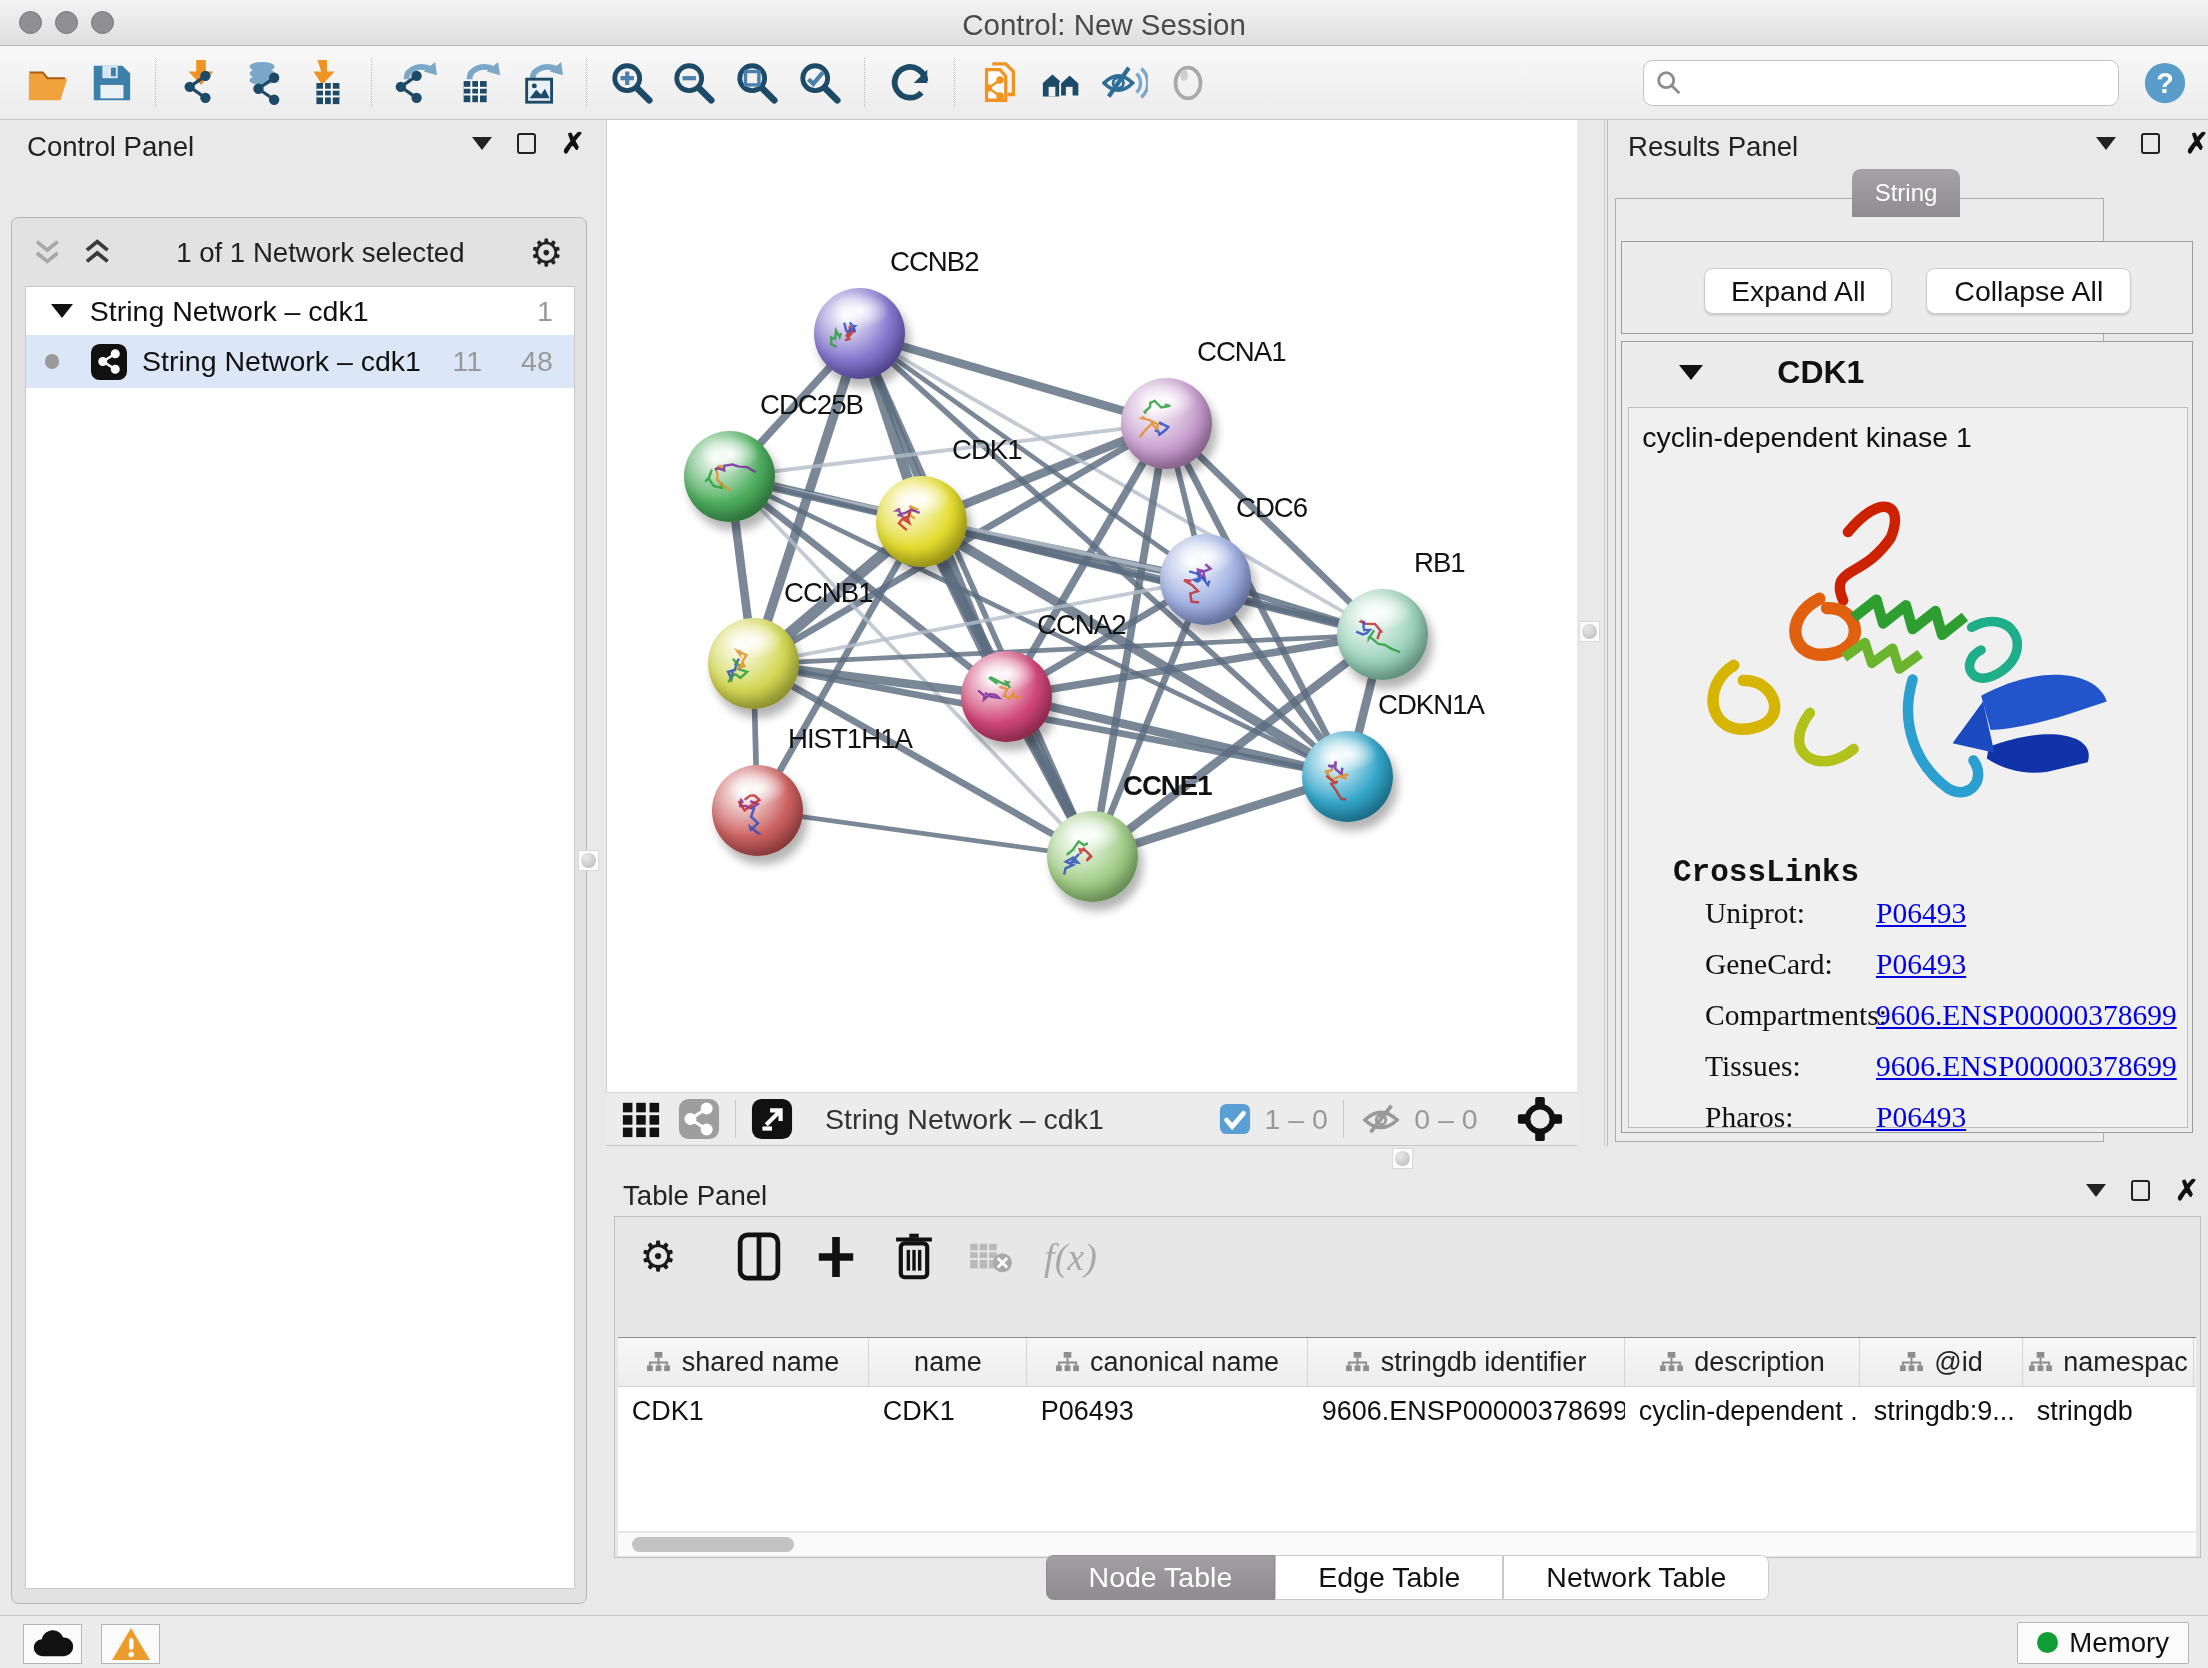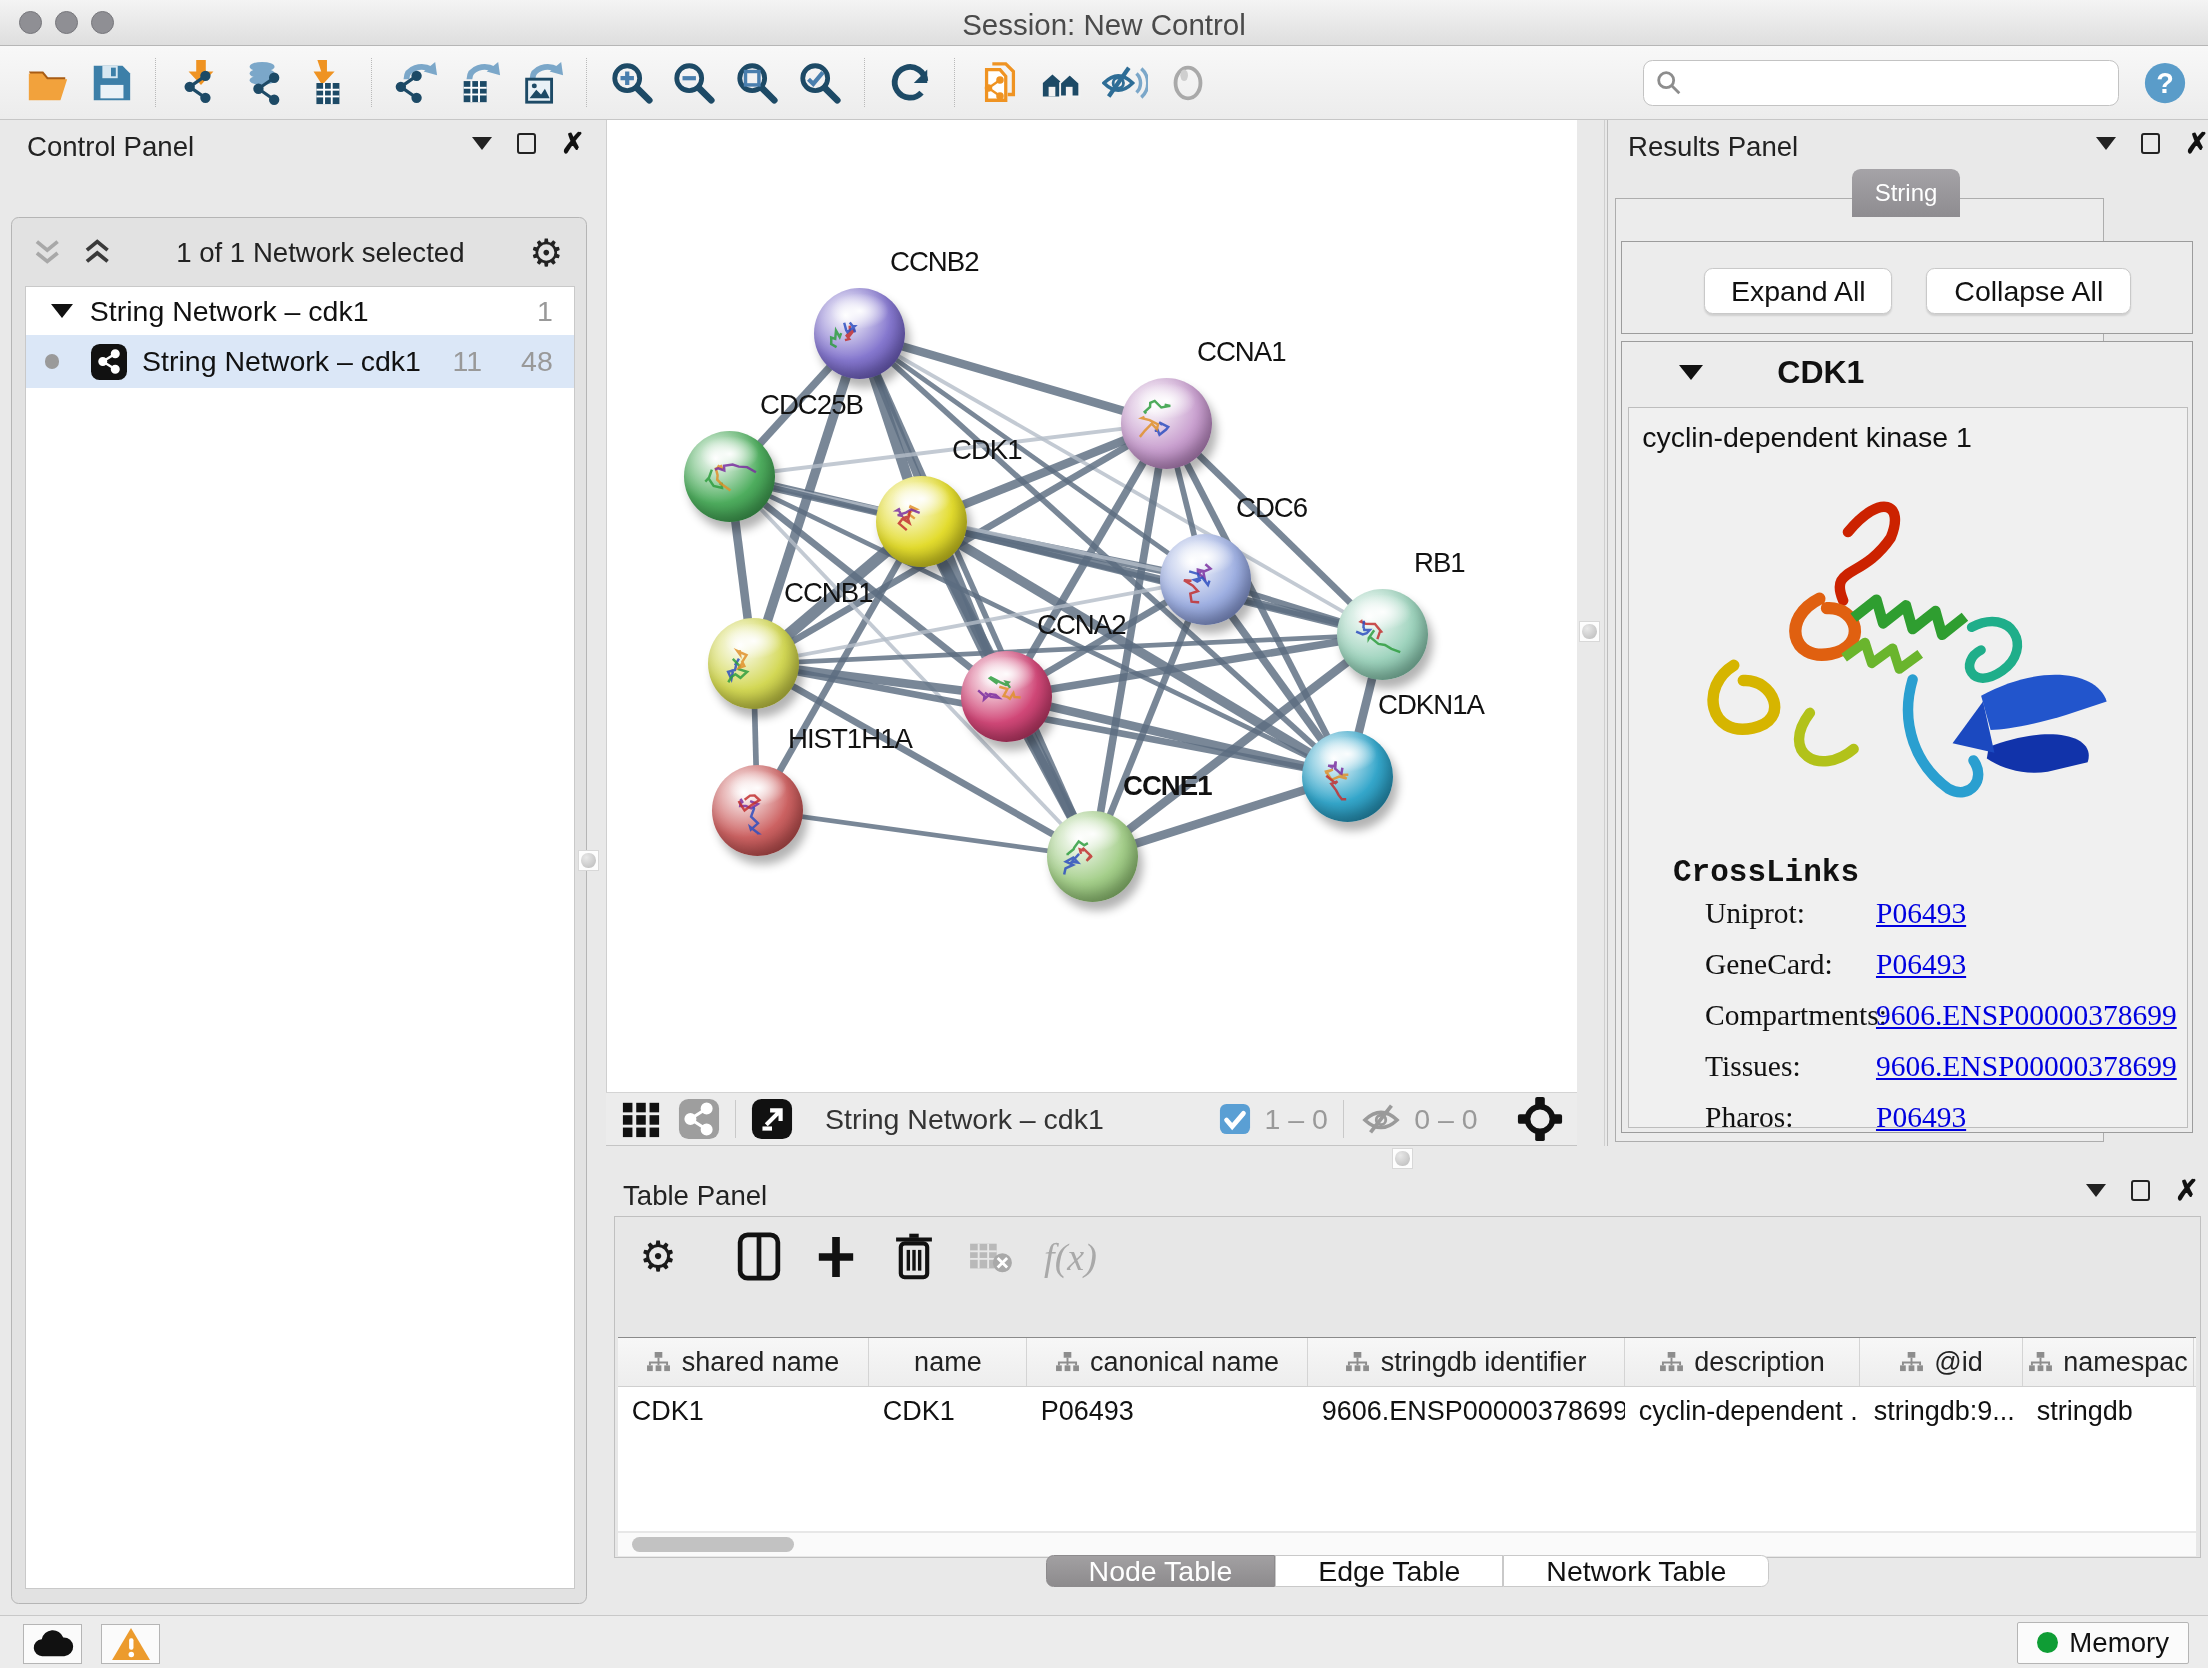--- a/index.html
+++ b/index.html
@@ -126,21 +126,21 @@
     border-top:1.9px solid #8a8a8a; overflow:hidden; }
   #tp-header { display:flex; height:49px; background:linear-gradient(#f7f7f7,#ededed); border-bottom:1px solid #cfcfcf; }
   .th { display:flex; align-items:center; justify-content:center; gap:11.4px; font-size:27px; color:#222;
     border-right:1px solid #d4d4d4; overflow:hidden; white-space:nowrap; flex:none; }
   #tp-row { display:flex; height:48px; }
   .td { font-size:27px; color:#111; padding-left:13.3px; display:flex; align-items:center;
     overflow:hidden; white-space:nowrap; flex:none; }
   #tp-hscroll { position:absolute; left:3.8px; top:316px; width:1578px; height:23px; background:#fafafa; }
   #tp-hscroll i { position:absolute; left:13.3px; top:3.8px; width:162px; height:15px; border-radius:7.6px; background:#c2c2c2; }
   #tp-tabs { position:absolute; left:0; top:383px; width:100%; display:flex; justify-content:center; }
-  .tp-tab { height:32px; padding:0 42px; font-size:28.5px; display:flex; align-items:center; background:#fff;
+  .tp-tab { height:45px; padding:0 42px; font-size:28.5px; display:flex; align-items:center; background:#fff;
     border:1px solid #c9c9c9; color:#111; }
   .tp-tab:first-child { border-radius:7.6px 0 0 7.6px; }
   .tp-tab:last-child { border-radius:0 7.6px 7.6px 0; }
   .tp-tab.sel { background:linear-gradient(#a2a0a2,#8d8b8d); color:#fff; border-color:#8d8b8d; }
 
   
   #status-bar { position:absolute; left:0; top:1615px; width:2208px; height:53px;
     background:#ececec; border-top:1px solid #c8c8c8; }
   .sb-btn { position:absolute; top:7.6px; width:59px; height:40px; background:#fbfbfb;
     border:1.9px solid #b5b5b5; display:flex; align-items:center; justify-content:center; }
@@ -151,21 +151,21 @@
 </style>
 </head>
 <body>
 
 <div id="root">
 
   <div id="titlebar">
     <span class="tlight" style="left:19px"></span>
     <span class="tlight" style="left:55px"></span>
     <span class="tlight" style="left:91px"></span>
-    <div id="win-title">Session: New Control</div>
+    <div id="win-title">Control: New Session</div>
   </div>
 
   <div id="toolbar">
     <div id="tb-left" style="display:flex;align-items:center">
         <span class="tb-btn">
           <svg viewBox="0 0 48 48">
             <path d="M4 12h15l5 6h18v4H10z" fill="#a85c14"></path>
             <path d="M4 42V14h14l5 6h21l-7 22z" fill="#f2a23c"></path>
           </svg>
         </span>

